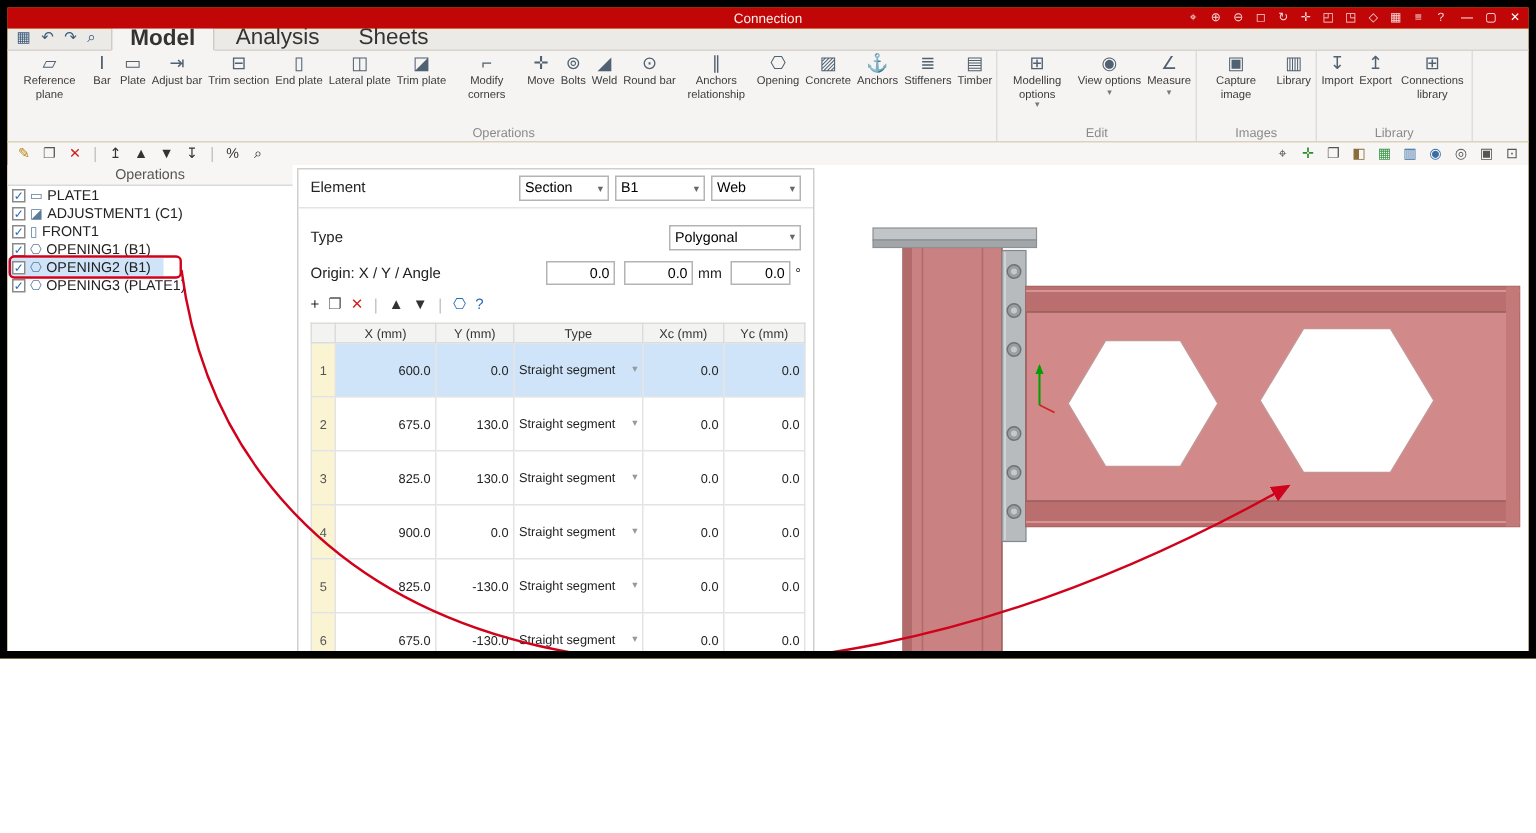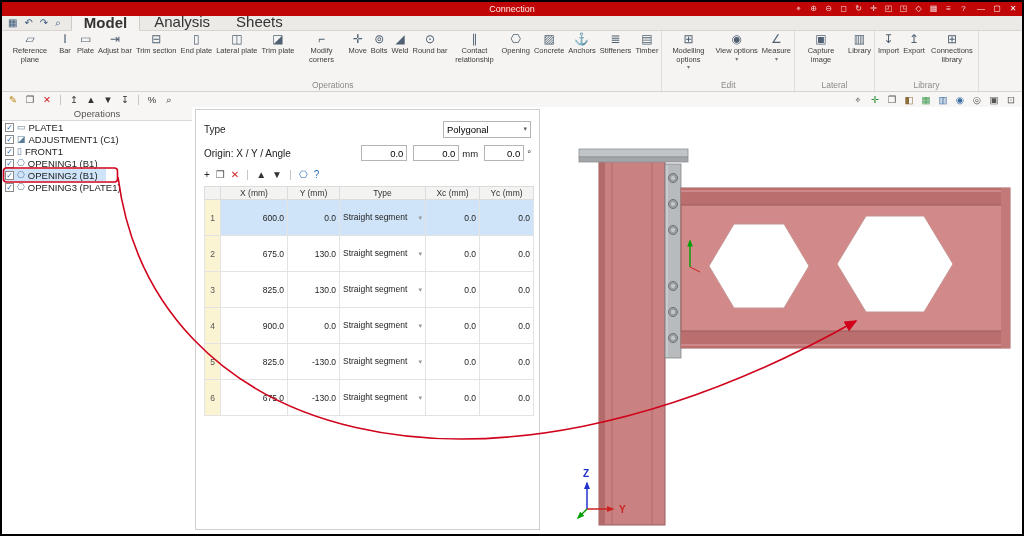--- a/index.html
+++ b/index.html
@@ -1,18 +1,18 @@
 <!DOCTYPE html>
 <html><head>
 <meta charset="utf-8">
 <style>
   *{margin:0;padding:0;box-sizing:border-box;}
   html,body{width:1024px;height:555px;overflow:hidden;background:#fff;
     font-family:"Liberation Sans",sans-serif;font-size:11px;-webkit-user-select:none;user-select:none;}
-  #app{position:relative;width:1024px;height:536px;border:2px solid #000000;background:#eab308;display:flex;flex-direction:column;}
+  #app{position:relative;width:1024px;height:439px;border:5px solid #000000;background:#eab308;display:flex;flex-direction:column;}
 
   
   .titlebar{height:14px;background:#c00606;display:flex;align-items:center;color:#fff;position:relative;flex:0 0 auto;}
   .tb-title{position:absolute;left:50%;transform:translateX(-50%);font-size:9px;color:#ffecec;}
   .tb-right{margin-left:auto;display:flex;align-items:center;gap:4px;padding-right:1px;}
   .tb-ic{font-size:8px;line-height:12px;color:#f3d9d9;width:11px;text-align:center;cursor:default;}
   .winbtn{width:16px;text-align:center;font-size:8px;line-height:12px;color:#fff;}
 
   
   .tabrow{height:15px;background:#eceae7;display:flex;align-items:flex-end;border-bottom:1px solid #d8d4d0;padding-left:4px;flex:0 0 auto;}
@@ -184,21 +184,21 @@
           <div class="rbtn">
             <span class="ric">◢</span>
             <span class="rlabel">Weld</span>
           </div>
           <div class="rbtn">
             <span class="ric">⊙</span>
             <span class="rlabel">Round bar</span>
           </div>
           <div class="rbtn">
             <span class="ric">∥</span>
-            <span class="rlabel">Contact relationship</span>
+            <span class="rlabel">Anchors relationship</span>
           </div>
           <div class="rbtn">
             <span class="ric">⎔</span>
             <span class="rlabel">Opening</span>
           </div>
           <div class="rbtn">
             <span class="ric">▨</span>
             <span class="rlabel">Concrete</span>
           </div>
           <div class="rbtn">
@@ -240,21 +240,21 @@
         <div class="rbtns">
           <div class="rbtn">
             <span class="ric">▣</span>
             <span class="rlabel">Capture image</span>
           </div>
           <div class="rbtn">
             <span class="ric">▥</span>
             <span class="rlabel">Library</span>
           </div>
         </div>
-        <div class="rgl">Lateral</div>
+        <div class="rgl">Images</div>
       </div>
       <div class="rgroup">
         <div class="rbtns">
           <div class="rbtn">
             <span class="ric">↧</span>
             <span class="rlabel">Import</span>
           </div>
           <div class="rbtn">
             <span class="ric">↥</span>
             <span class="rlabel">Export</span>
@@ -328,20 +328,38 @@
           </div>
           <div class="titem">
             <span class="cb">✓</span>
             <span class="ticon">⎔</span>
             <span class="tlabel">OPENING3 (PLATE1)</span>
           </div>
         </div>
     </div>
 
     <div class="prop-panel">
+      <div class="prow elem-row">
+        <span class="plabel">Element</span>
+        <span class="spacer"></span>
+        <span id="elementSelects" style="display:flex;">
+            <span class="select">
+              <span>Section</span>
+              <span class="chev">▾</span>
+            </span>
+            <span class="select">
+              <span>B1</span>
+              <span class="chev">▾</span>
+            </span>
+            <span class="select">
+              <span>Web</span>
+              <span class="chev">▾</span>
+            </span>
+          </span>
+      </div>
       <div class="prow type-row">
         <span class="plabel">Type</span>
         <span class="spacer"></span>
         <span class="select">
           <span>Polygonal</span>
           <span class="chev">▾</span>
         </span>
       </div>
       <div class="prow origin-row">
         <span class="plabel">Origin: X / Y / Angle</span>

